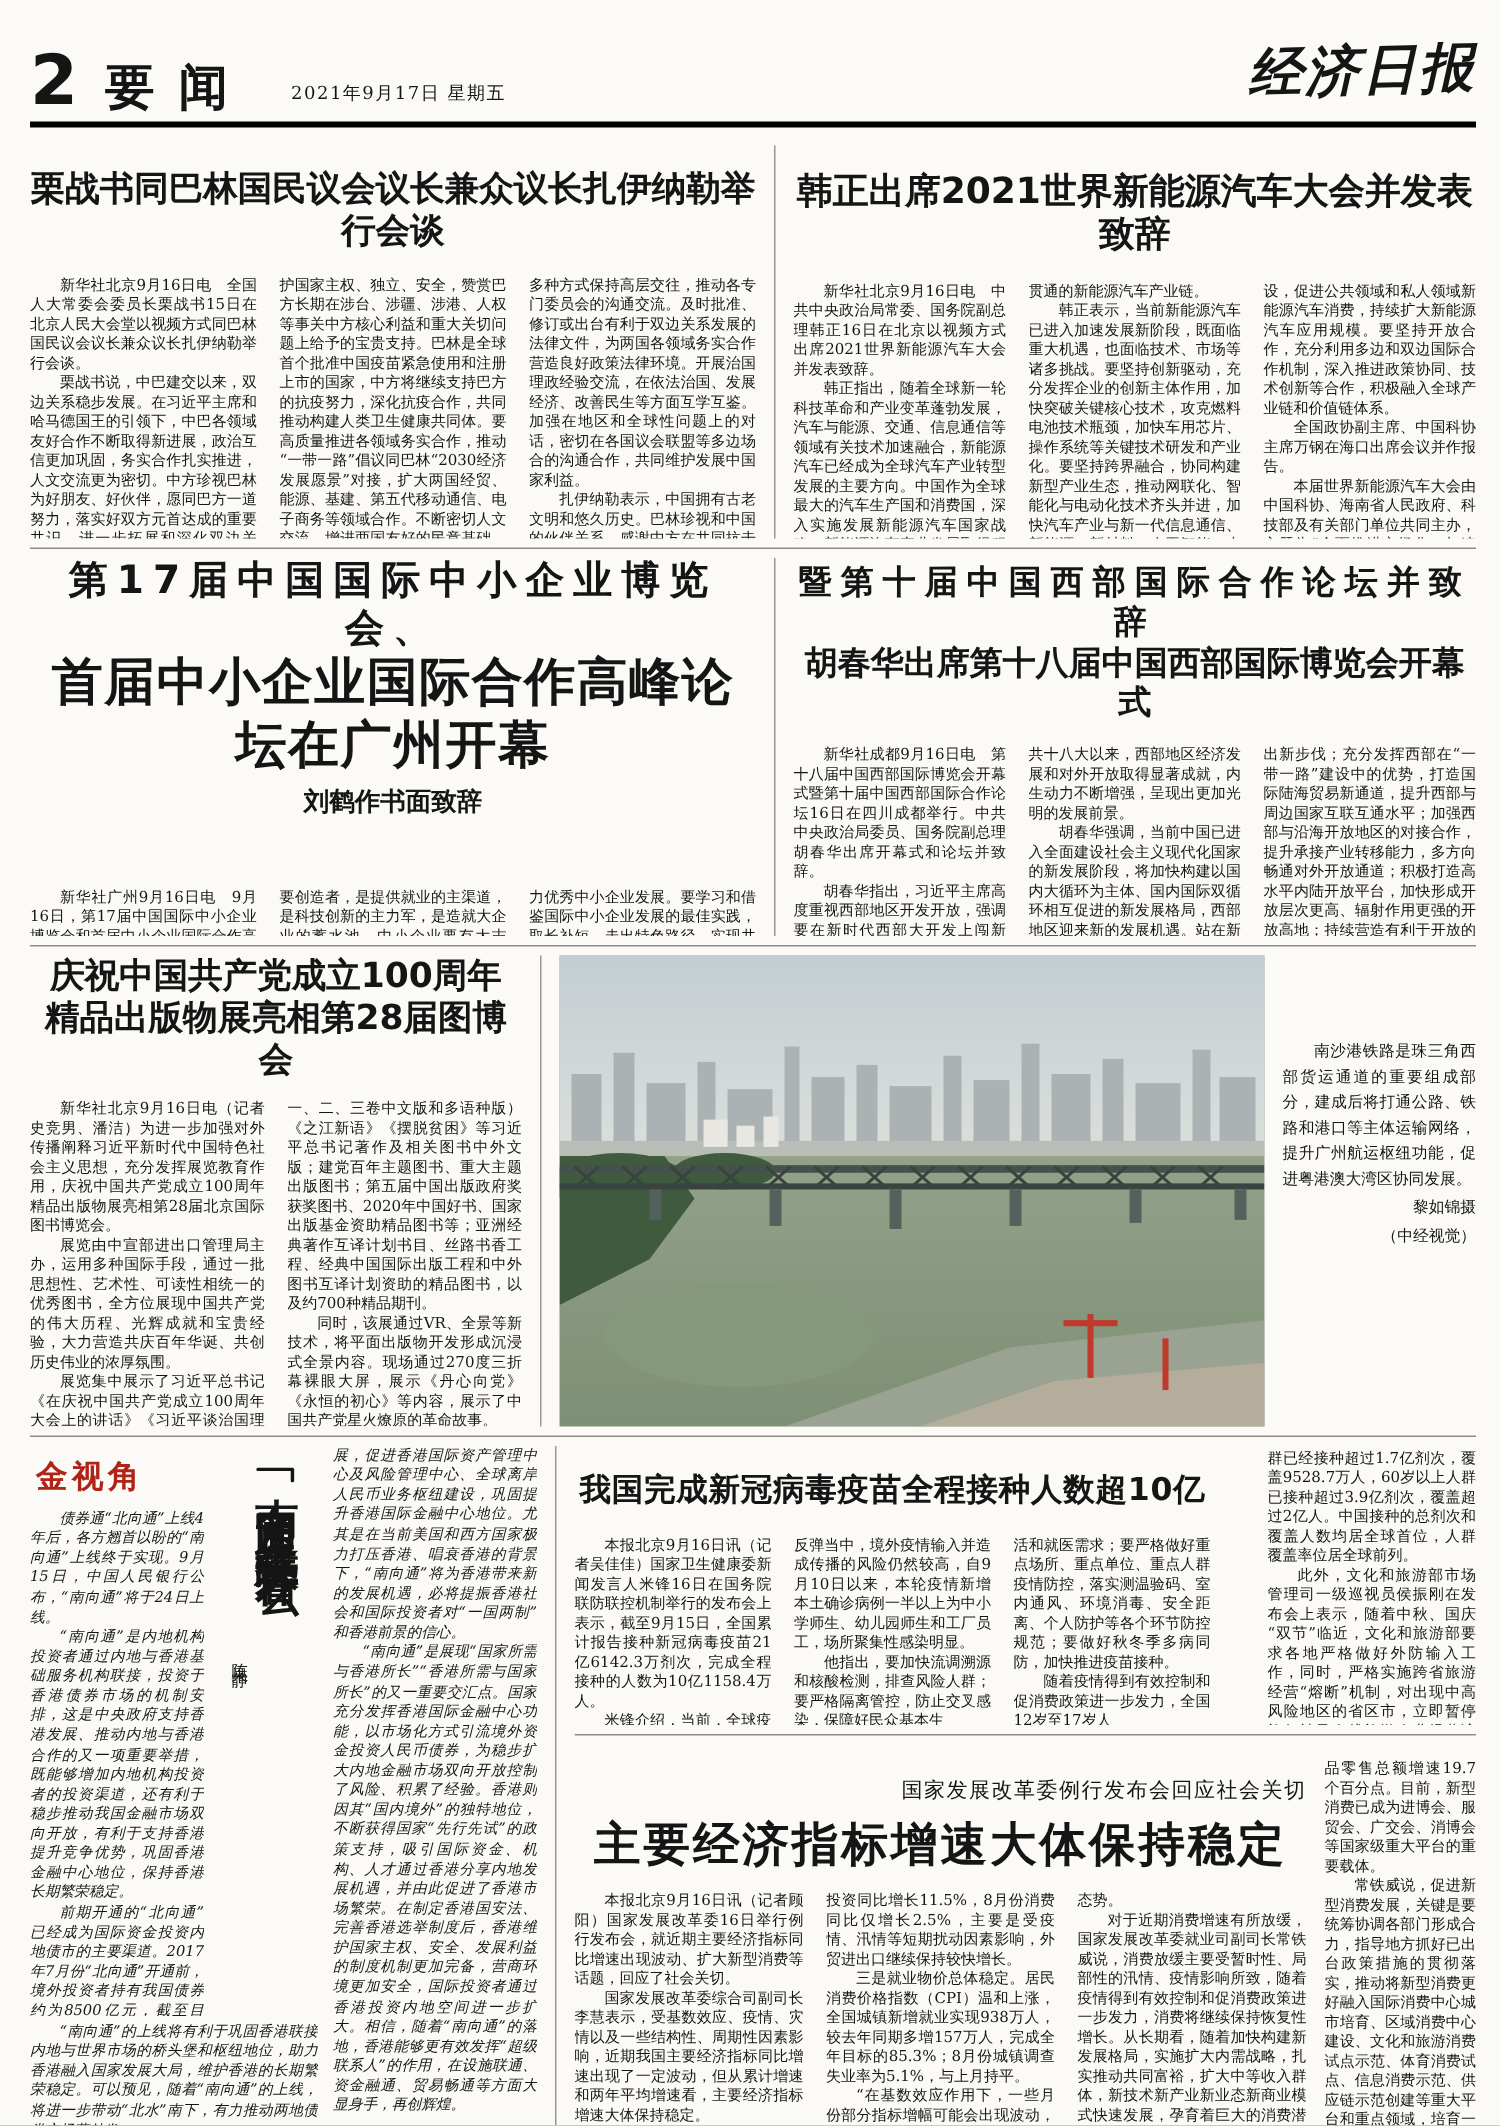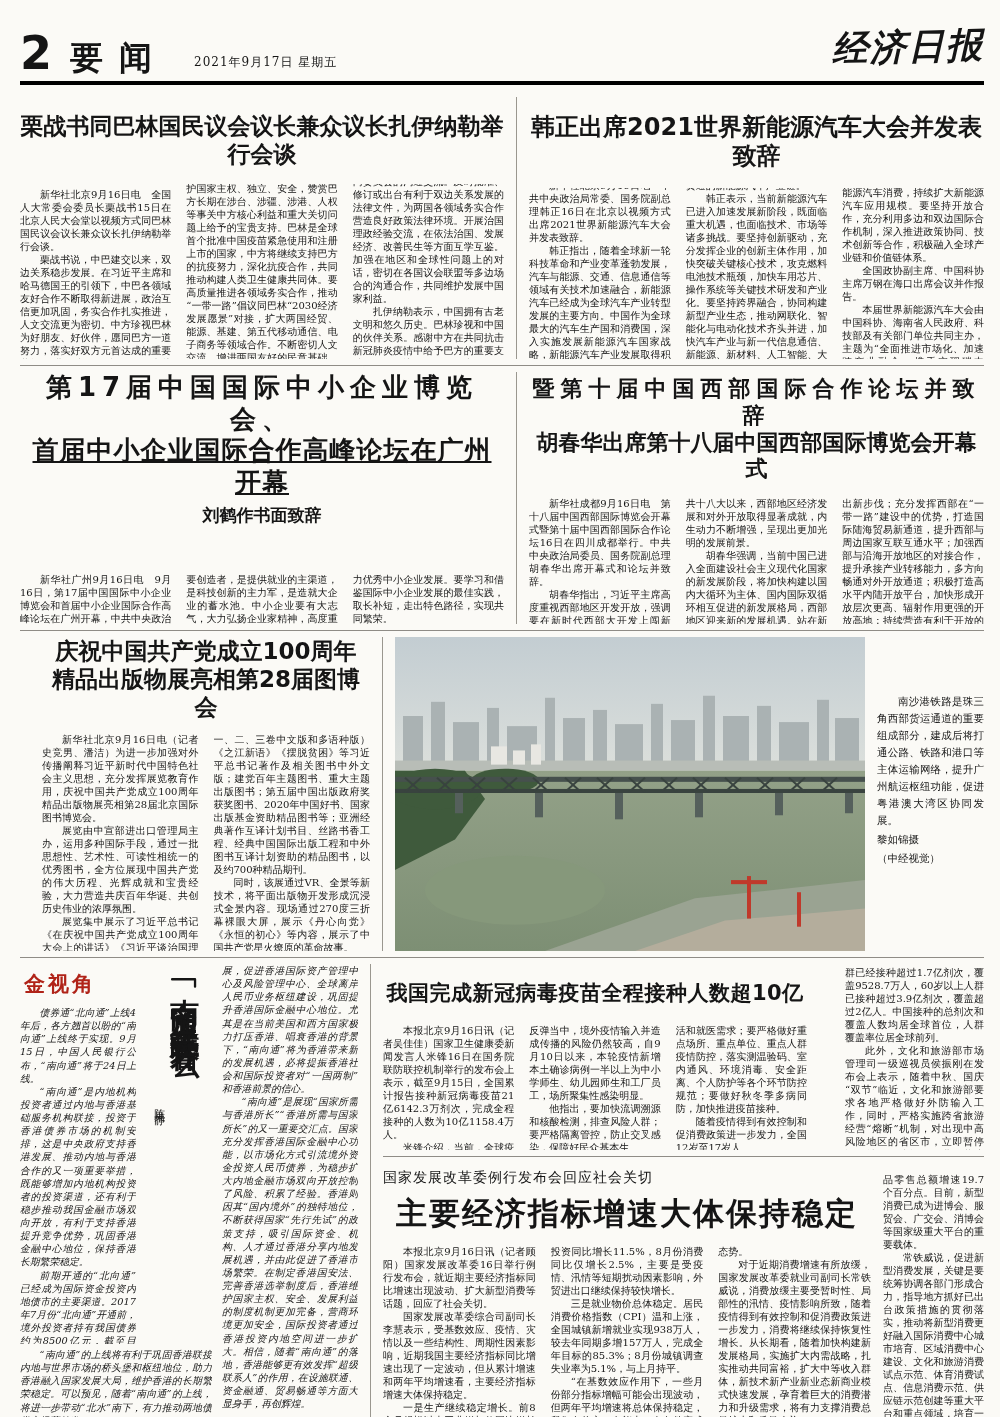--- a/index.html
+++ b/index.html
@@ -24,42 +24,42 @@
          text-justify:inter-ideograph;}
   .col p.cont{text-indent:0;}
   .hl{font-family:"DejaVu Sans",sans-serif;font-weight:bold;text-align:center;line-height:1.22;}
   
   .row{display:flex;gap:12px;}
   .art{overflow:hidden;}
   
   .row-top{height:262px;margin-top:12px;}
   .a-bahrain{width:484px;}  .a-bahrain .hl{font-size:23px;letter-spacing:0px;}
   .a-nev{flex:1;}           .a-nev .hl{font-size:24px;}
-  .a-bahrain .cols,.a-nev .cols{margin-top:10px;height:204px;align-items:center;}
+  .a-bahrain .cols,.a-nev .cols{margin-top:10px;height:204px;}
   
   .row-mid{height:252px;}
   .a-sme{width:484px;}
   .a-sme .hl1{font-size:26px;letter-spacing:6px;}
-  .a-sme .hl2{font-size:26px;letter-spacing:1px;text-decoration:underline;}
+  .a-sme .hl2{font-size:34px;letter-spacing:1px;}
   .a-sme .sub{font-size:17px;font-weight:bold;text-align:center;margin:5px 0 7px;}
   .a-west{flex:1;}
   .a-west .hl1{font-size:22px;}
   .a-west .hl2{font-size:22px;letter-spacing:6px;margin-top:4px;}
   .a-sme .cols{height:142px;margin-top:46px;}
   .a-west .cols{margin-top:14px;height:168px;}
   
-  .row-photo{height:314px;margin-left:22px;}
+  .row-photo{height:314px;}
   .a-book{width:328px;}
   .a-book .hl1,.a-book .hl2{font-size:23px;}
   .a-book .cols{margin-top:12px;height:218px;}
   .photo{width:470px;overflow:hidden;background:#9aa79b;}
   .photo svg{display:block;width:100%;height:100%;}
   .capbox{flex:1;overflow:hidden;padding-top:56px;}
   .capbox p{margin:0;font-size:10.5px;line-height:1.62;text-align:justify;text-indent:2em;}
-  .capbox .credit{text-indent:0;margin-top:2px;}
+  .capbox .credit{text-align:right;text-indent:0;margin-top:2px;}
   
   .row-bottom{height:470px;}
   .jsj{width:338px;display:flex;gap:10px;overflow:hidden;}
   .jsj-west{width:192px;display:flex;flex-direction:column;}
   .jsj-mainrow{display:flex;flex:1;gap:4px;overflow:hidden;}
   .jsj-c1{width:116px;overflow:hidden;padding-top:4px;}
   .jsj-label{color:#b02318;font-family:"DejaVu Sans",sans-serif;font-weight:bold;
              font-size:21px;letter-spacing:3px;margin:2px 0 8px 4px;}
   .jsj p{margin:0;font-size:9.8px;line-height:1.34;font-style:italic;text-align:justify;text-indent:2em;}
   .jsj p.cont{text-indent:0;}
@@ -73,22 +73,22 @@
   .rb-right{flex:1;display:flex;flex-direction:column;overflow:hidden;}
   
   .a-vax{display:flex;gap:12px;height:186px;overflow:hidden;}
   .vax-main{width:424px;}
   .vax-main .hl{font-size:21px;letter-spacing:.5px;}
   .vax-main .cols{margin-top:10px;height:142px;}
   .vax-c4{flex:1;overflow:hidden;padding-top:2px;margin-left:26px;}
   
   .a-eco{display:flex;gap:12px;flex:1;overflow:hidden;margin-top:4px;}
   .eco-main{width:488px;}
-  .eco-kicker{font-family:"DejaVu Sans",sans-serif;font-size:14px;text-align:left;
-              letter-spacing:1px;margin-top:2px;}
+  .eco-kicker{font-family:"DejaVu Sans",sans-serif;font-size:14px;text-align:right;
+              letter-spacing:1px;margin-top:18px;}
   .eco-hl{font-weight:bold;font-size:31px;text-align:center;letter-spacing:2px;margin:6px 0 10px;}
   .eco-main .cols{height:182px;}
   .eco-c4{flex:1;overflow:hidden;padding-top:6px;}
   .eco-c4 p,.vax-c4 p{margin:0;font-size:10px;line-height:1.3;text-align:justify;text-indent:2em;}
   .eco-c4 p.cont,.vax-c4 p.cont{text-indent:0;}
 </style>
 </head>
 <body>
 
 <div class="sheet">

